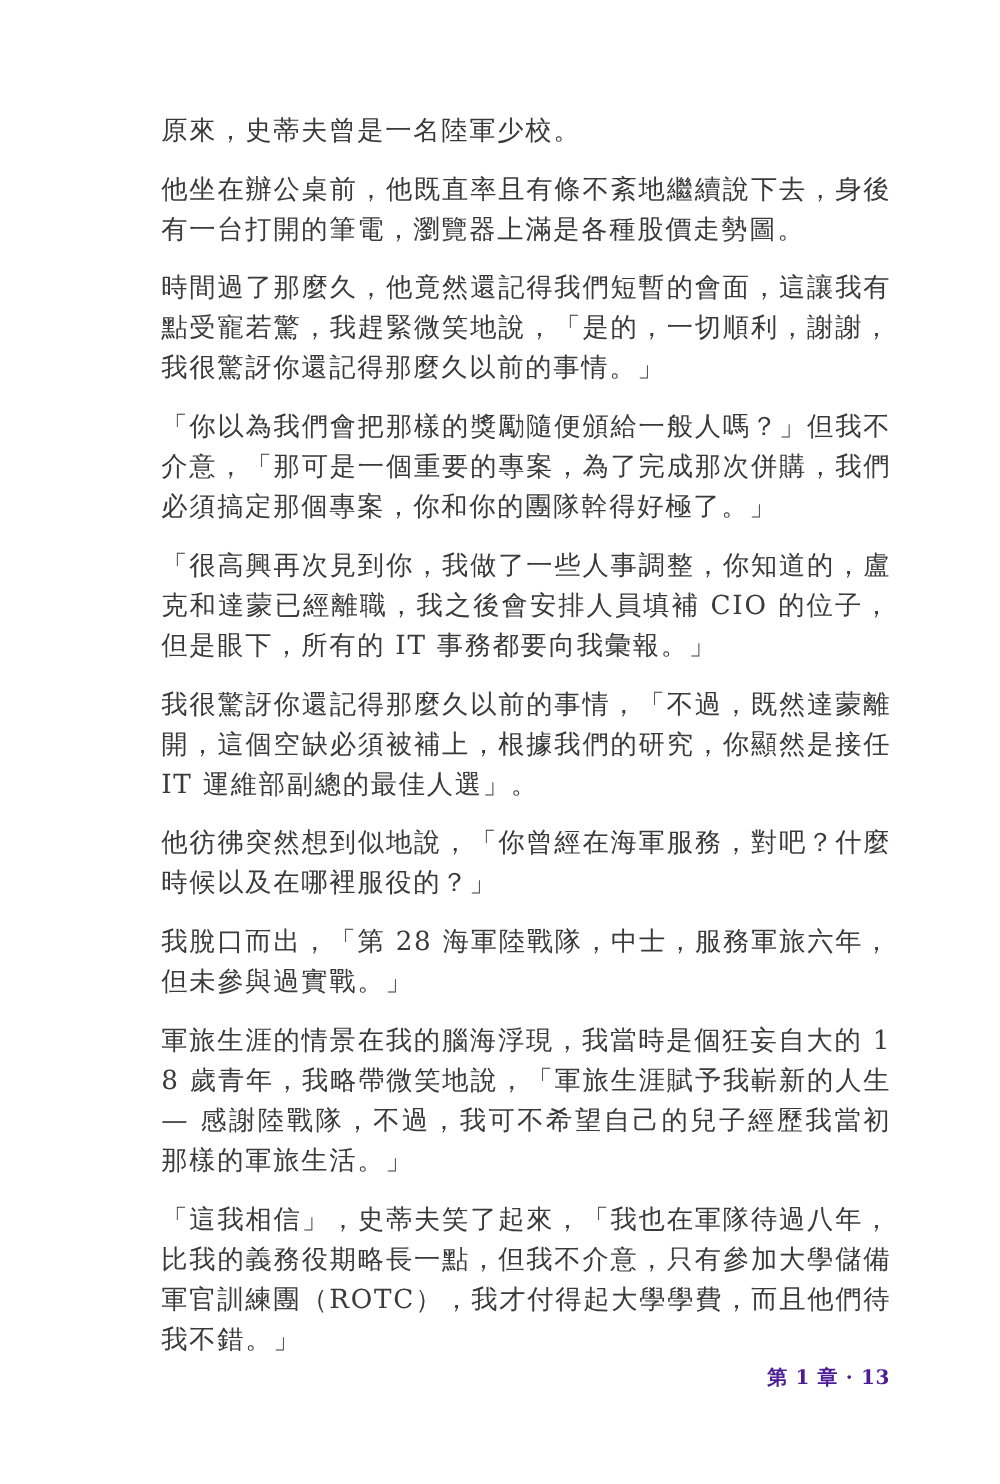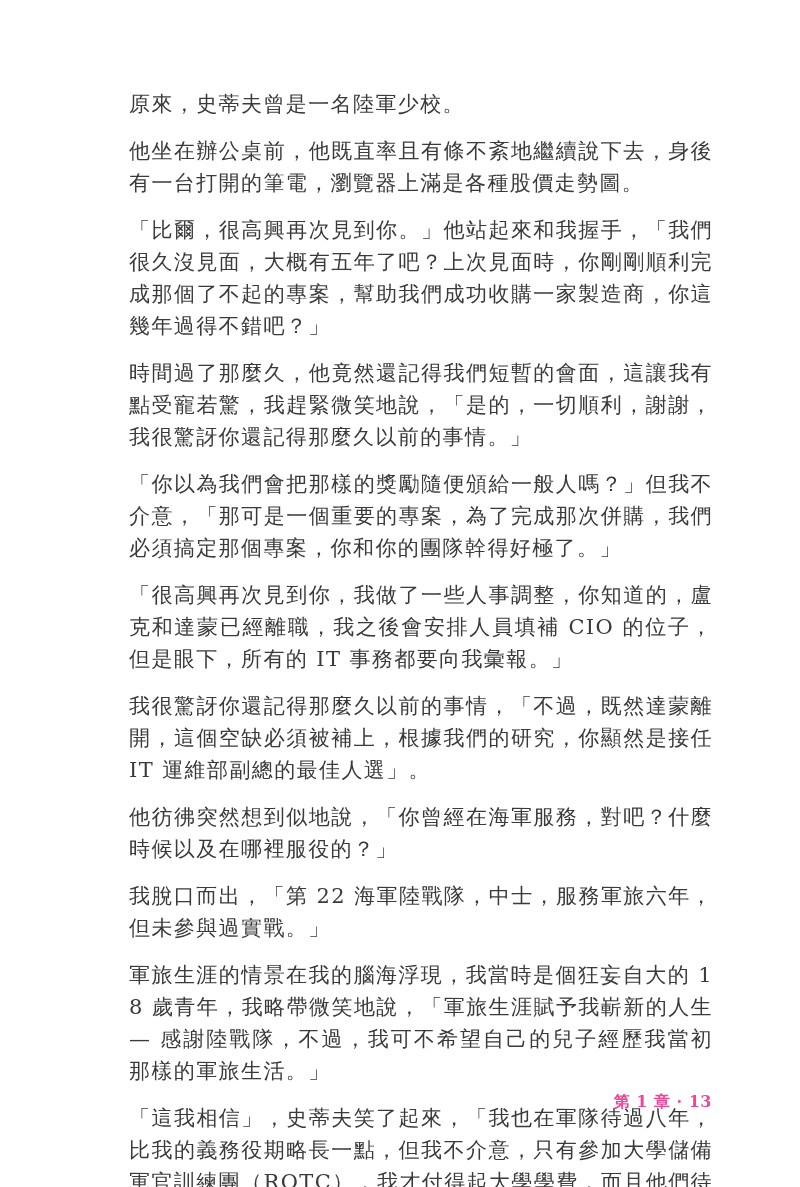--- a/index.html
+++ b/index.html
@@ -28,34 +28,33 @@
       letter-spacing: 1.4px;
       text-align: justify;
       word-break: break-all;
     }
     .footer {
       position: absolute;
       top: 1092px;
       right: 88px;
       font-size: 16px;
       font-weight: bold;
-      color: #ec4899;
+      color: #4c1d95;
       letter-spacing: 0.5px;
     }
   </style>
 </head>
 <body>
 
 <div class="page">
   <p class="para">原來，史蒂夫曾是一名陸軍少校。</p>
   <p class="para">他坐在辦公桌前，他既直率且有條不紊地繼續說下去，身後有一台打開的筆電，瀏覽器上滿是各種股價走勢圖。</p>
-  <p class="para">「比爾，很高興再次見到你。」他站起來和我握手，「我們很久沒見面，大概有五年了吧？上次見面時，你剛剛順利完成那個了不起的專案，幫助我們成功收購一家製造商，你這幾年過得不錯吧？」</p>
   <p class="para">時間過了那麼久，他竟然還記得我們短暫的會面，這讓我有點受寵若驚，我趕緊微笑地說，「是的，一切順利，謝謝，我很驚訝你還記得那麼久以前的事情。」</p>
   <p class="para">「你以為我們會把那樣的獎勵隨便頒給一般人嗎？」但我不介意，「那可是一個重要的專案，為了完成那次併購，我們必須搞定那個專案，你和你的團隊幹得好極了。」</p>
   <p class="para">「很高興再次見到你，我做了一些人事調整，你知道的，盧克和達蒙已經離職，我之後會安排人員填補 CIO 的位子，但是眼下，所有的 IT 事務都要向我彙報。」</p>
   <p class="para">我很驚訝你還記得那麼久以前的事情，「不過，既然達蒙離開，這個空缺必須被補上，根據我們的研究，你顯然是接任 IT 運維部副總的最佳人選」。</p>
   <p class="para">他彷彿突然想到似地說，「你曾經在海軍服務，對吧？什麼時候以及在哪裡服役的？」</p>
-  <p class="para">我脫口而出，「第 22 海軍陸戰隊，中士，服務軍旅六年，但未參與過實戰。」</p>
+  <p class="para">我脫口而出，「第 28 海軍陸戰隊，中士，服務軍旅六年，但未參與過實戰。」</p>
   <p class="para">軍旅生涯的情景在我的腦海浮現，我當時是個狂妄自大的 18 歲青年，我略帶微笑地說，「軍旅生涯賦予我嶄新的人生 — 感謝陸戰隊，不過，我可不希望自己的兒子經歷我當初那樣的軍旅生活。」</p>
   <p class="para">「這我相信」，史蒂夫笑了起來，「我也在軍隊待過八年，比我的義務役期略長一點，但我不介意，只有參加大學儲備軍官訓練團（ROTC），我才付得起大學學費，而且他們待我不錯。」</p>
 </div>
 
 <div class="footer">第 1 章 · 13</div>
 
 </body></html>

